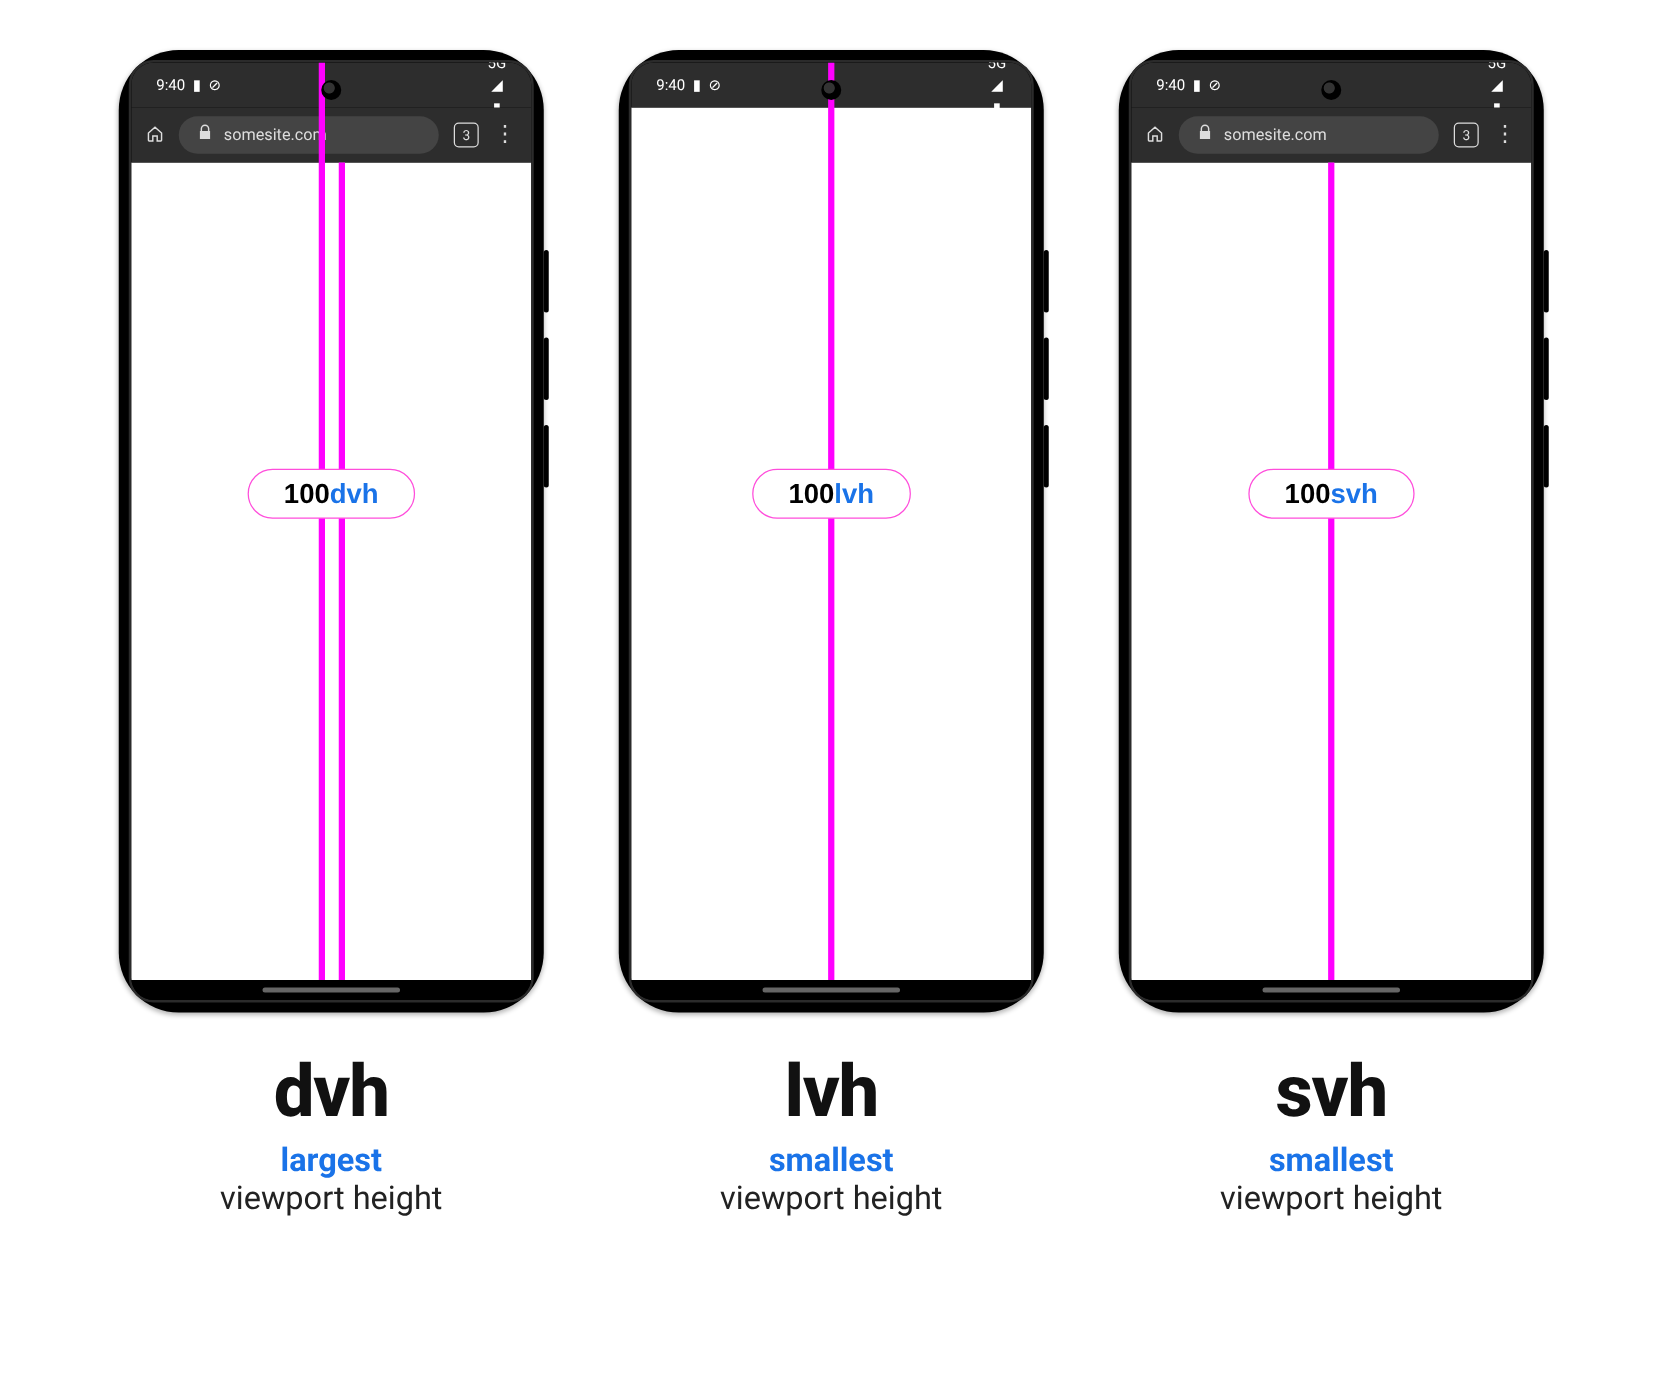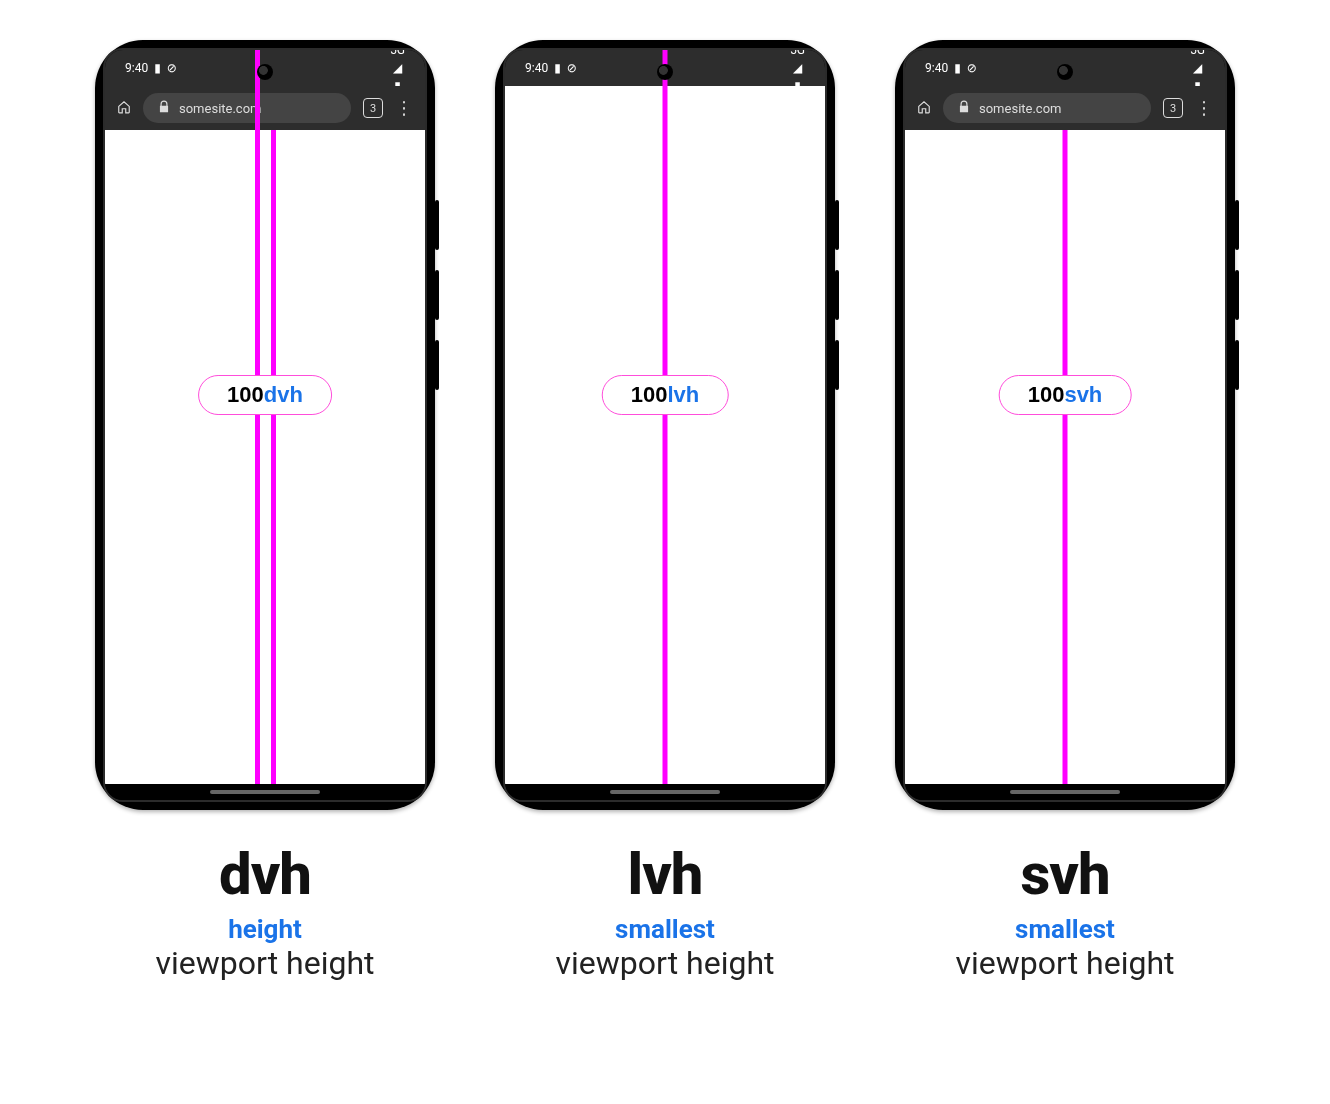--- a/index.html
+++ b/index.html
@@ -145,21 +145,21 @@
     color: #111;
   }
   .caption .blue {
     display: block;
     color: #1a73e8;
     font-weight: 700;
     font-size: 26px;
     margin-top: 6px;
   }
   .caption .desc {
-    font-size: 32px;
+    font-size: 26px;
     color: #222;
   }
   
   .ico { width: 14px; height: 14px; }
   
   .phone.dvh .screen-frame { overflow: hidden; }
   .phone.dvh .full-line {
     position: absolute;
     width: 5px;
     background: #ff00ff;
@@ -255,21 +255,21 @@
 
       <div class="badge">
         <span>100</span><span class="unit">dvh</span>
       </div>
 
       <div class="nav-pill"></div>
     </div>
   </div>
   <div class="caption">
     <div class="abbr">dvh</div>
-    <span class="blue">height</span>
+    <span class="blue">largest</span>
     <span class="desc">viewport height</span>
   </div>
 </div>
 
 <div class="col">
   <div class="phone lvh">
     <div class="screen-frame">
       <div class="camera"></div>
 
       <div class="statusbar">

